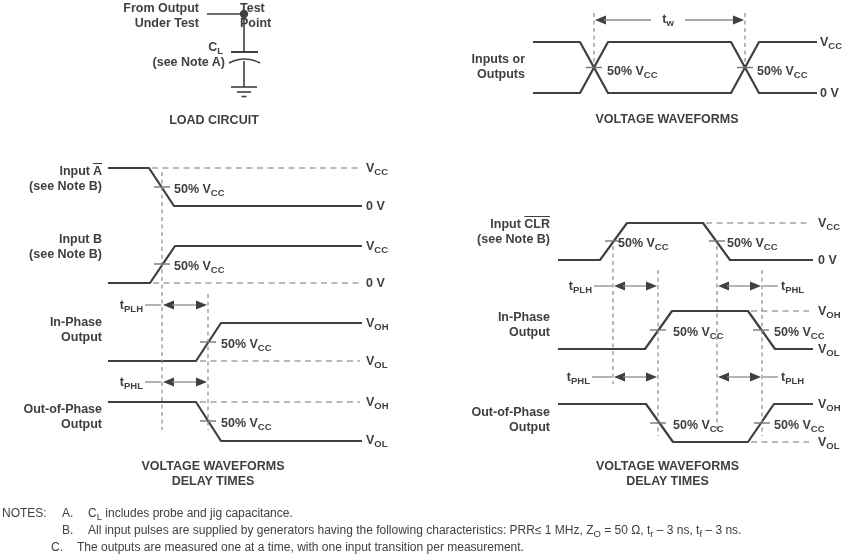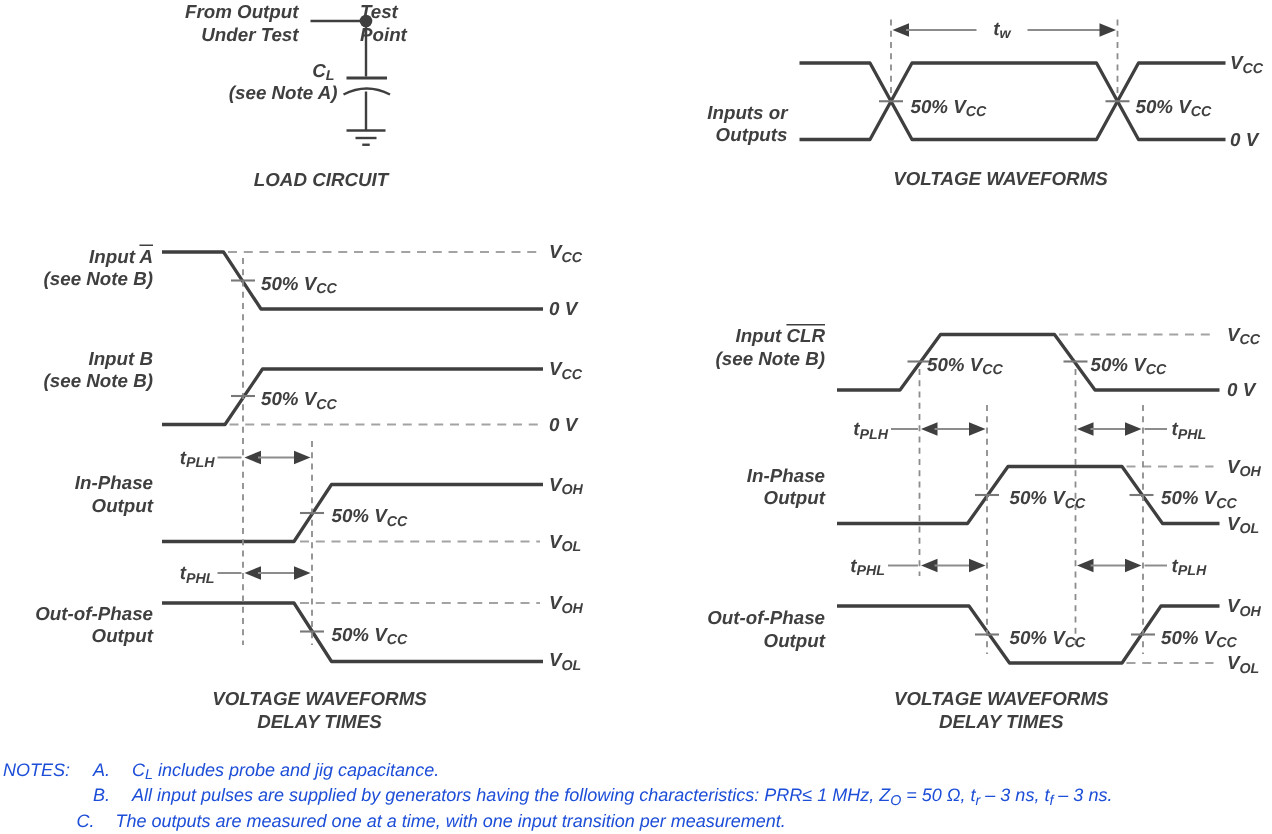--- a/index.html
+++ b/index.html
@@ -1,32 +1,32 @@
 <!DOCTYPE html>
 <html><head>
 <meta charset="utf-8">
 <style>
   html,body{margin:0;padding:0;background:#fff;}
   .page{position:relative;width:848px;height:556px;background:#ffffff;
-        font-family:"Liberation Sans",sans-serif;color:#3f3f3f;overflow:hidden;font-style:italic;}
+        font-family:"Liberation Sans",sans-serif;color:#3f3f3f;overflow:hidden;}
   svg.art{position:absolute;left:0;top:0;}
   .wf{stroke:#3f3f3f;stroke-width:2.2;fill:none;stroke-linejoin:round;}
   .wire{stroke:#3f3f3f;stroke-width:1.6;fill:none;}
   .plate{stroke:#3f3f3f;stroke-width:2;fill:none;}
   .hdash{stroke:#a3a3a3;stroke-width:1.3;stroke-dasharray:6 4.5;fill:none;}
   .vdash{stroke:#8c8c8c;stroke-width:1.2;stroke-dasharray:4 3.5;fill:none;}
   .tick{stroke:#787878;stroke-width:1.4;}
   .shaft{stroke:#8c8c8c;stroke-width:1.3;}
   .head{fill:#3f3f3f;stroke:none;}
   .lbl{position:absolute;font-size:12.5px;font-weight:bold;line-height:15px;white-space:nowrap;color:#3f3f3f;}
   .ra{text-align:right;}
   .ctr{text-align:center;}
   sub{font-size:9.5px;line-height:0;vertical-align:-2.5px;}
   .ov{text-decoration:overline;}
-  .note{position:absolute;font-size:12px;font-weight:normal;line-height:14px;white-space:nowrap;color:#1d4ed8;}
+  .note{position:absolute;font-size:12px;font-weight:normal;line-height:14px;white-space:nowrap;color:#404040;}
   .nl{display:inline-block;width:26px;}
 </style>
 </head>
 <body>
 
 <div class="page">
 
   <svg class="art" width="848" height="556" viewBox="0 0 848 556">
 
     <g>
@@ -138,21 +138,21 @@
     <div>Under Test</div>
   </div>
   <div class="lbl" style="left:240px;top:1px">
     <div>Test</div>
     <div>Point</div>
   </div>
   <div class="lbl ra" style="left:160px;top:40px;width:63px"><span>C</span><sub>L</sub></div>
   <div class="lbl ra" style="left:118px;top:55px;width:107px">(see Note A)</div>
   <div class="lbl ctr" style="left:139px;top:113px;width:150px">LOAD CIRCUIT</div>
 
-  <div class="lbl ra" style="left:425px;top:68px;width:100px">
+  <div class="lbl ra" style="left:425px;top:52px;width:100px">
     <div>Inputs or</div>
     <div>Outputs</div>
   </div>
   <div class="lbl ctr" style="left:653px;top:12px;width:30px"><span>t</span><sub>w</sub></div>
   <div class="lbl" style="left:607px;top:64px"><span>50% V</span><sub>CC</sub></div>
   <div class="lbl" style="left:757px;top:64px"><span>50% V</span><sub>CC</sub></div>
   <div class="lbl" style="left:820px;top:35px"><span>V</span><sub>CC</sub></div>
   <div class="lbl" style="left:820px;top:86px">0 V</div>
   <div class="lbl ctr" style="left:577px;top:112px;width:180px">
     <div>VOLTAGE WAVEFORMS</div>

